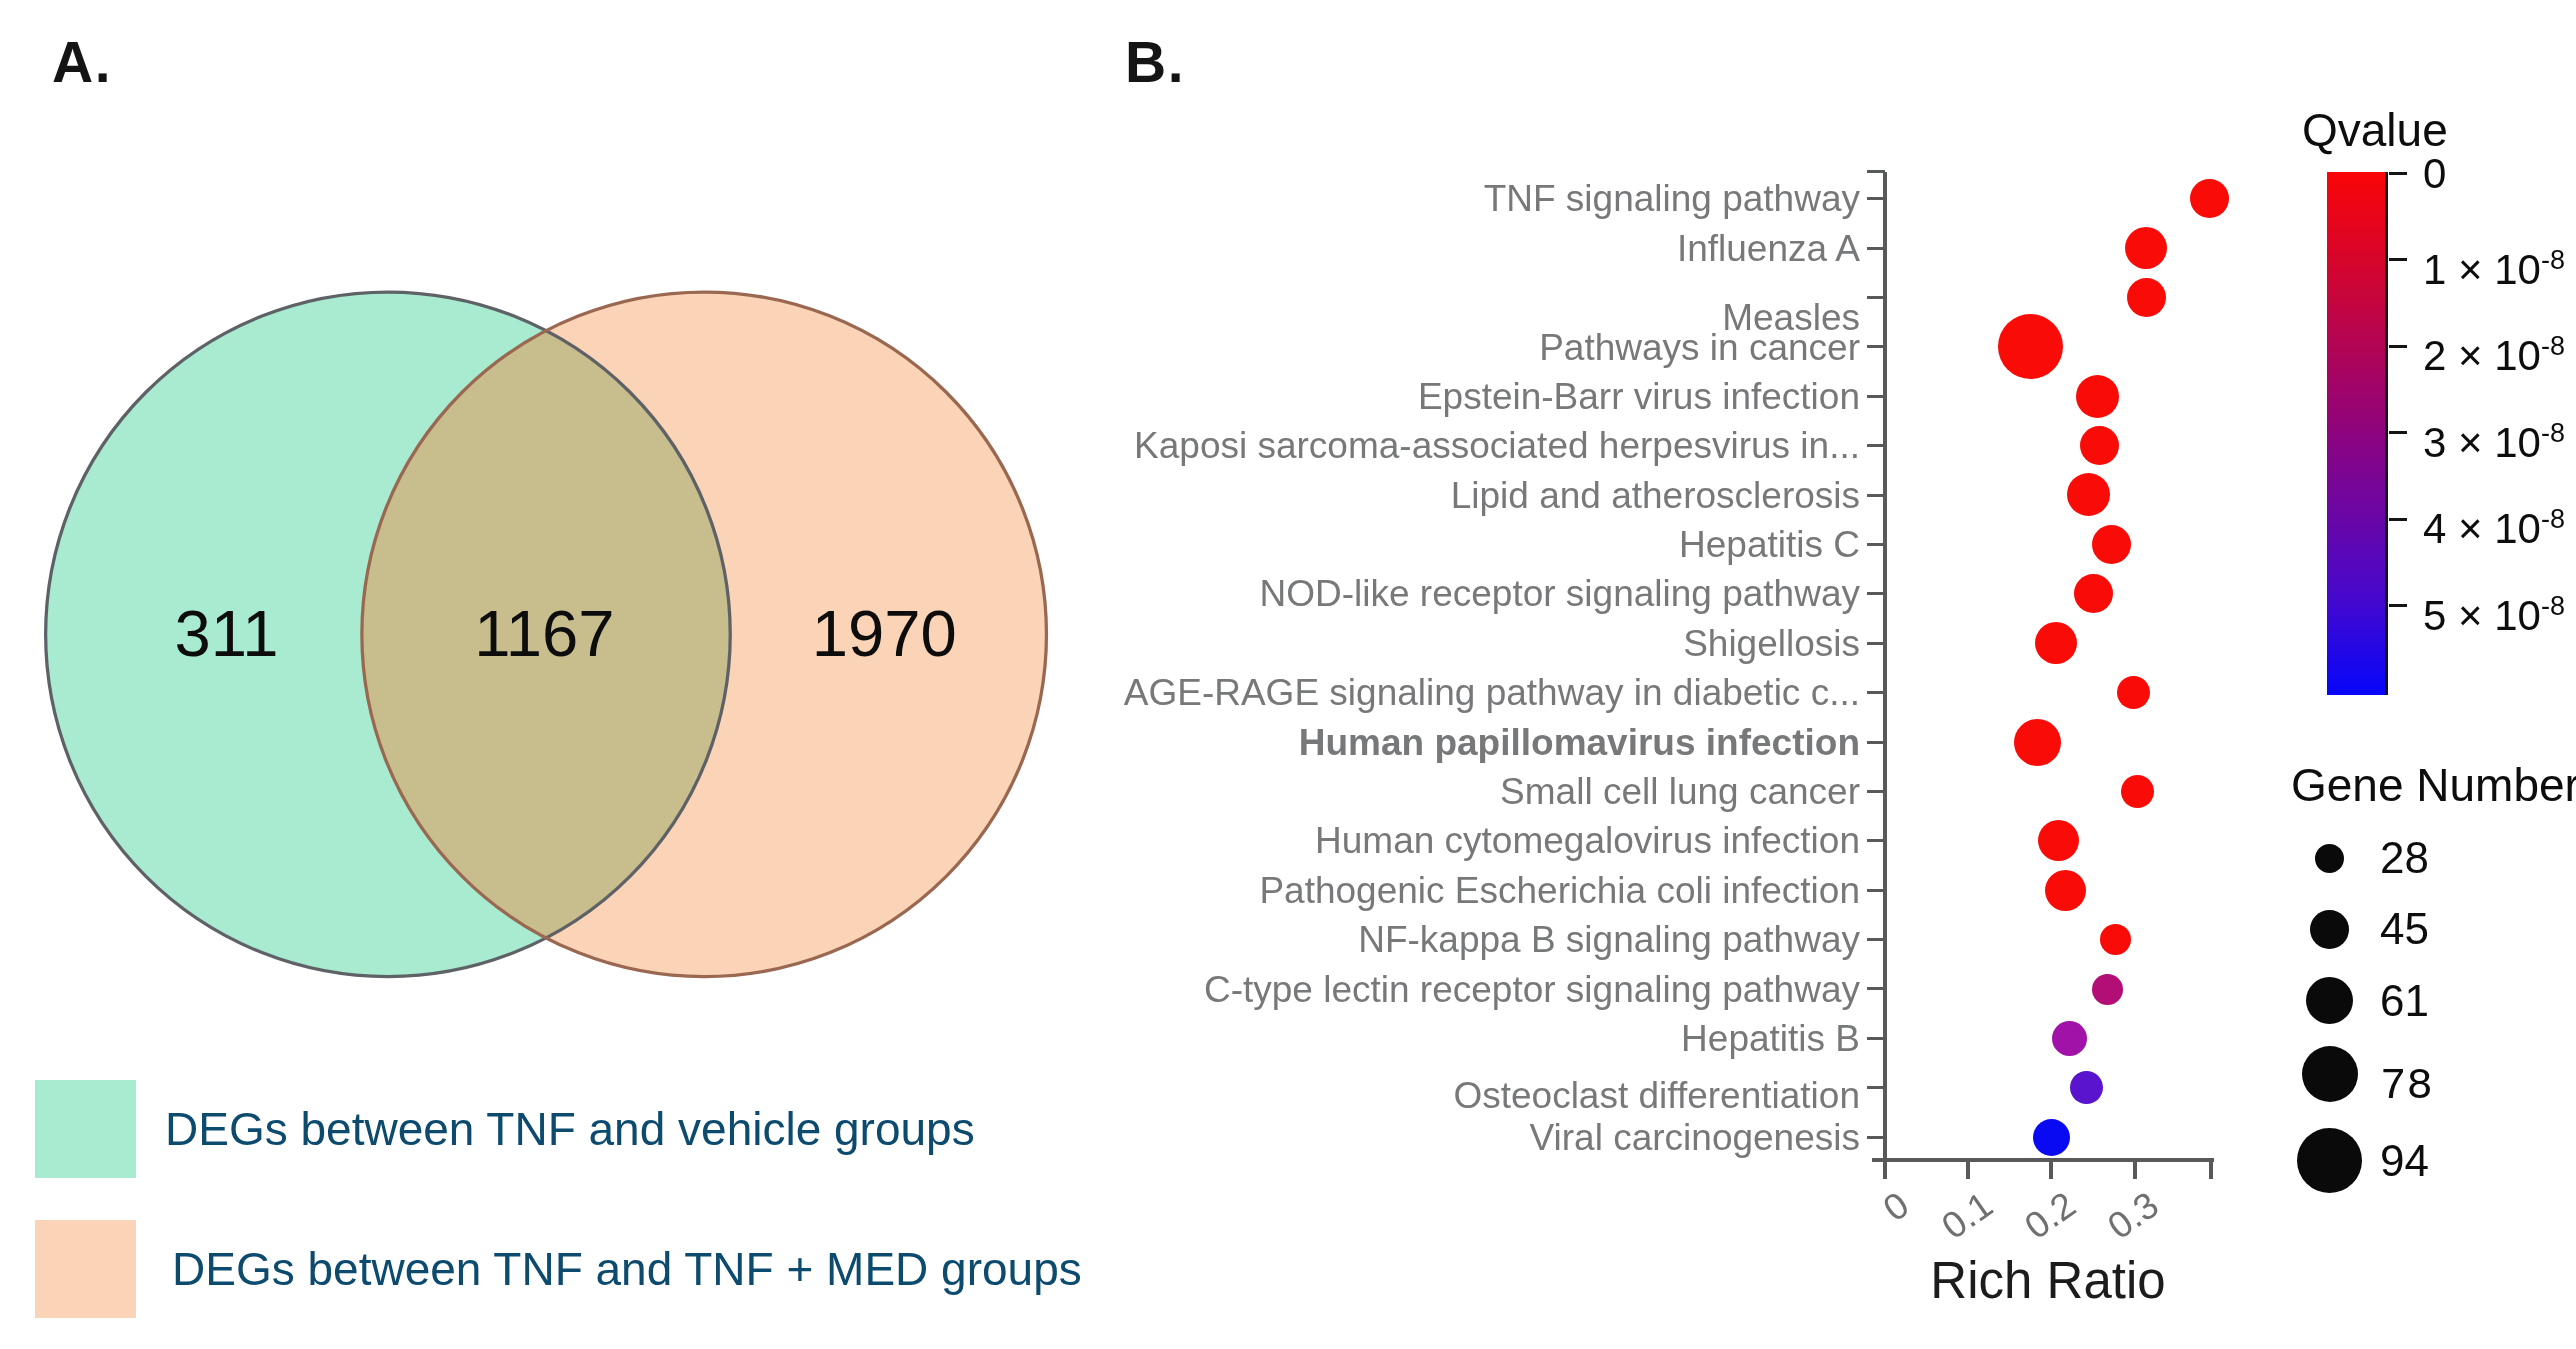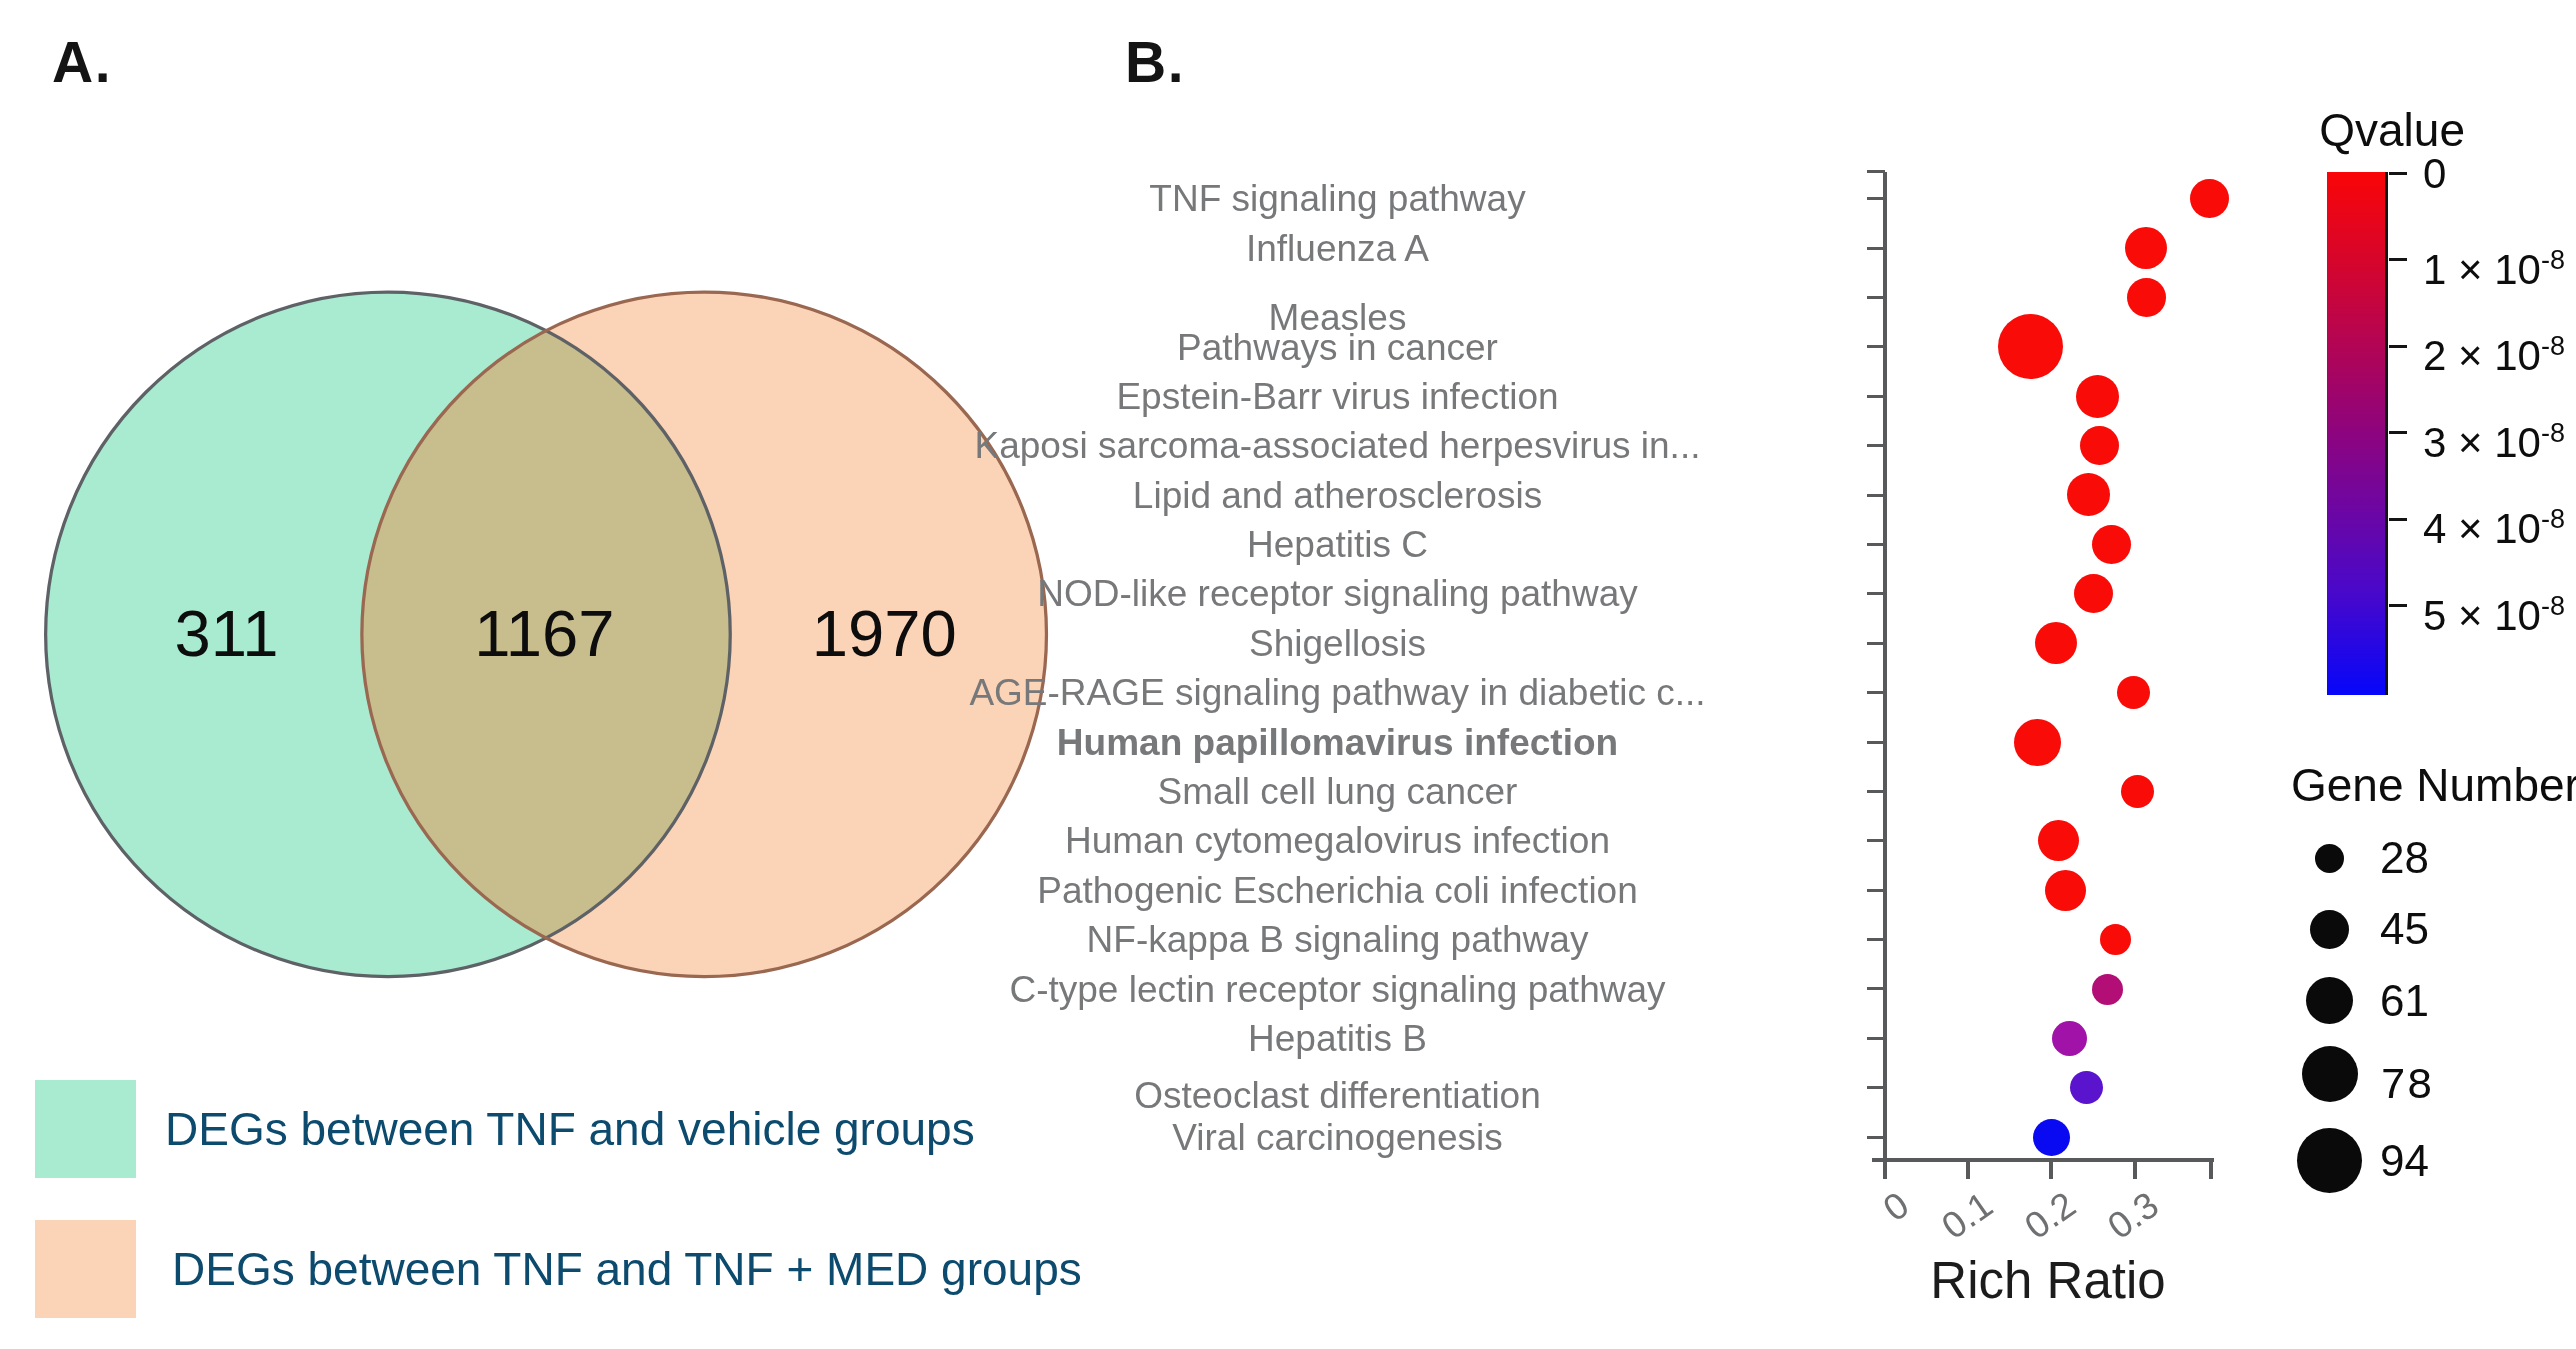--- a/index.html
+++ b/index.html
@@ -1,21 +1,21 @@
 <!DOCTYPE html>
 <html style="font-size:13px"><head>
 <meta charset="utf-8">
 <style>
   html,body{margin:0;padding:0;background:#ffffff;width:2576px;height:1349px;overflow:hidden;
             font-family:"Liberation Sans","DejaVu Sans",sans-serif;color:#111;}
   .abs{position:absolute;}
   .panel-letter{font-size:57px;font-weight:600;color:#141414;letter-spacing:1.6px;}
   .venn-legend-text{font-size:46px;color:#0c4a6e;white-space:nowrap;line-height:57px;}
   .swatch{width:101px;height:98px;}
-  .pathway-label{font-size:37px;color:#77787a;text-align:center;white-space:nowrap;line-height:49px;}
+  .pathway-label{font-size:37px;color:#77787a;text-align:right;white-space:nowrap;line-height:49px;}
   .spine{background:#58595b;}
   .tick{background:#58595b;}
   .dot{border-radius:50%;}
   .xtick-label{font-size:37px;color:#6f7072;white-space:nowrap;transform:rotate(-35deg);transform-origin:100% 0;}
   .axis-title{font-size:51px;color:#1c1c1c;text-align:center;}
   .legend-title{font-size:46px;color:#0d0d0d;white-space:nowrap;}
   .cb-bar{background:linear-gradient(to bottom,#fa0508 0%,#d4052e 18%,#8d047f 50%,#4a08c9 80%,#0606fa 100%);}
   .cb-line{background:#141414;}
   .cb-tick{background:#141414;}
   .cb-label{font-size:42px;color:#0d0d0d;white-space:nowrap;line-height:52px;}
@@ -120,21 +120,21 @@
     <div class="abs xtick-label" style="right:600px;top:1184px;">0.1</div>
     <div class="abs tick" style="left:2049px;top:1161px;width:4.1px;height:18px;"></div>
     <div class="abs xtick-label" style="right:517px;top:1184px;">0.2</div>
     <div class="abs tick" style="left:2133px;top:1161px;width:4.1px;height:18px;"></div>
     <div class="abs xtick-label" style="right:434px;top:1184px;">0.3</div>
     <div class="abs tick" style="left:2209px;top:1161px;width:4.1px;height:18px;"></div>
   </div>
 
 <div class="abs axis-title" style="left:1885px;top:1251px;width:326px;">Rich Ratio</div>
 
-<div class="abs legend-title" style="left:2302px;top:103px;width:163px;text-align:right;">Qvalue</div>
+<div class="abs legend-title" style="left:2302px;top:103px;width:163px;text-align:left;">Qvalue</div>
 <div class="abs cb-bar" style="left:2327px;top:172px;width:58px;height:523px;"></div>
 <div class="abs cb-line" style="left:2385px;top:172px;width:3.3px;height:523px;"></div>
 <div id="cb-ticks">
     <div class="abs cb-tick" style="left:2389px;top:172px;width:18px;height:3.3px;"></div>
     <div class="abs cb-label" style="left:2423px;top:148px;"><span>0</span></div>
     <div class="abs cb-tick" style="left:2389px;top:258px;width:18px;height:3.3px;"></div>
     <div class="abs cb-label" style="left:2423px;top:234px;"><span>1 × 10</span><sup>-8</sup></div>
     <div class="abs cb-tick" style="left:2389px;top:345px;width:18px;height:3.3px;"></div>
     <div class="abs cb-label" style="left:2423px;top:320px;"><span>2 × 10</span><sup>-8</sup></div>
     <div class="abs cb-tick" style="left:2389px;top:431px;width:18px;height:3.3px;"></div>

